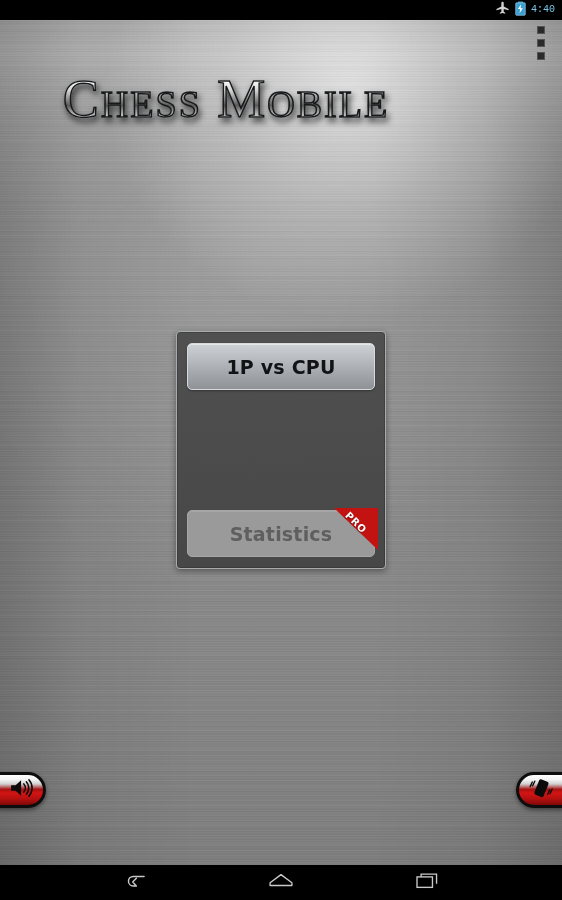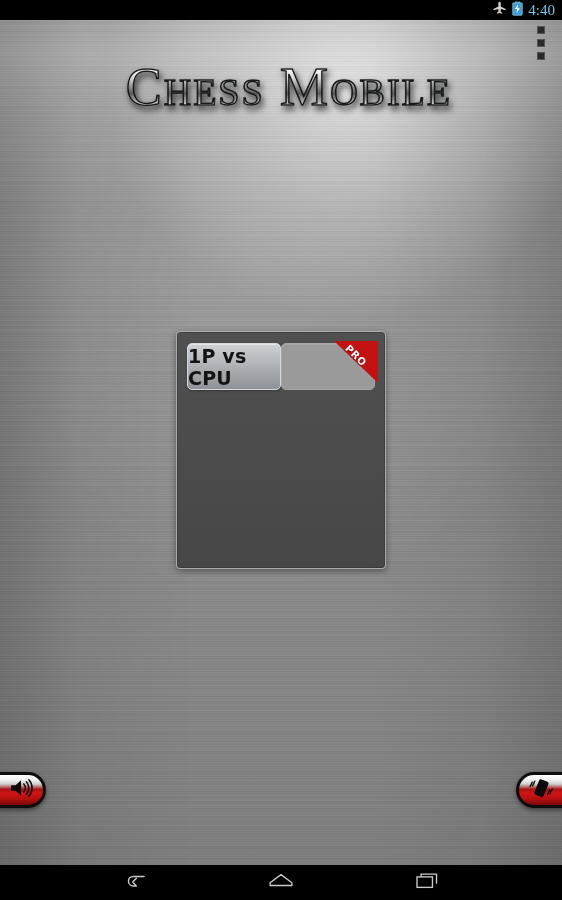--- a/index.html
+++ b/index.html
@@ -23,22 +23,22 @@
     position:absolute; top:0; left:0;
     width:562px; height:20px;
     background:#000;
     display:flex; align-items:center; justify-content:flex-end;
     padding-right:7px;
     gap:5px;
   }
   .sb-icon { display:block; }
   #status-time {
     color:#79c8e8;
-    font-size:15px;
-    font-family:Liberation Serif, serif;
+    font-size:10px;
+    font-family:Liberation Mono, monospace;
     letter-spacing:0px;
     line-height:20px;
   }
 
   
   #app-area {
     position:absolute; top:20px; left:0;
     width:562px; height:845px;
     overflow:hidden;
     background:#8a8a8a;
@@ -106,23 +106,23 @@
     cursor:pointer;
   }
   .dot {
     width:8px; height:8px;
     background:#2a2a2a;
     border:1px solid rgba(255,255,255,0.20);
   }
 
   
   #app-title {
-    position:absolute; top:60px; left:0;
+    position:absolute; top:72px; left:0;
     width:452px;
-    text-align:right;
+    text-align:center;
     font-family:"Liberation Serif", serif;
     font-size:54px;
     font-variant:small-caps;
     font-weight:400;
     letter-spacing:2px;
     line-height:1;
     background:linear-gradient(180deg,
         #f2f2f2 0%,
         #ffffff 14%,
         #d6d6d6 34%,
@@ -144,21 +144,21 @@
   
   #menu-panel {
     position:absolute;
     left:176px; top:331px;
     width:210px; height:238px;
     background:linear-gradient(180deg, rgba(74,74,74,0.92) 0%, rgba(66,66,66,0.93) 100%);
     border:1px solid #a8acae;
     border-radius:4px;
     box-shadow:0 2px 6px rgba(0,0,0,0.40), inset 0 0 0 1px rgba(0,0,0,0.18);
     padding:11px 10px;
-    display:flex; flex-direction:row;
+    display:flex; flex-direction:column;
     justify-content:space-between;
     z-index:6;
   }
 
   .menu-button {
     position:relative;
     width:100%; height:47px;
     border-radius:5px;
     display:flex; align-items:center; justify-content:center;
     font-family:"DejaVu Sans", sans-serif;
@@ -284,20 +284,21 @@
   <div id="app-title">Chess Mobile</div>
 
   <div id="menu-panel">
 
     <div class="menu-button enabled">
       <span>1P vs CPU</span>
     </div>
 
 
     <div class="menu-button disabled">
+      <span>Statistics</span>
       <span class="pro-ribbon">
         <span class="pro-label">PRO</span>
       </span>
     </div>
 
 
   </div>
 
   <div class="pill-button" id="sound-button">
     <span style="margin-left:14px;">

